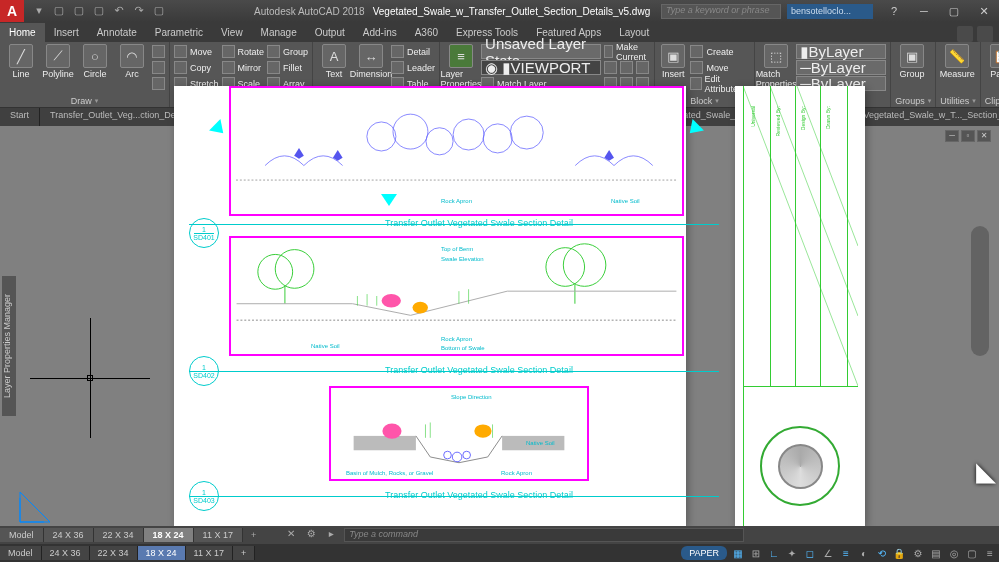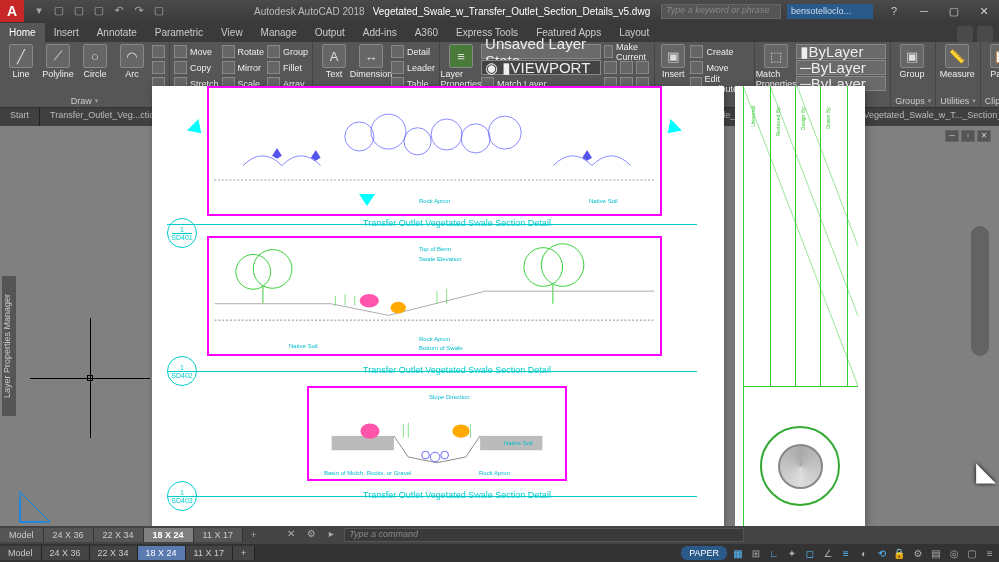--- a/index.html
+++ b/index.html
@@ -39,21 +39,21 @@
 .srow .si { width:13px; height:13px; background:#666; border:1px solid #888; display:inline-block; }
 .lyrcombo { width:120px; height:15px; background:#6a6a6a; border:1px solid #888; font-size:15px; color:#eee; padding:0 3px; display:flex; align-items:center; }
 
 
 .ftabs { height:18px; background:#333; display:flex; font-size:9px; color:#bbb; overflow:hidden; }
 .ftabs .ft { padding:2px 10px; border-right:1px solid #222; background:#404040; white-space:nowrap; }
 
 
 .work { position:absolute; top:126px; left:0; right:0; bottom:36px; background:#808080; }
 .sidetab { position:absolute; left:2px; top:150px; width:14px; height:140px; background:#555; writing-mode:vertical-rl; transform:rotate(180deg); font-size:9px; color:#ccc; text-align:center; padding:4px 0; }
-.paper { position:absolute; left:152px; top:-40px; width:572px; height:440px; background:#fff; box-shadow:2px 2px 8px rgba(0,0,0,.3); }
+.paper { position:absolute; left:174px; top:-40px; width:512px; height:440px; background:#fff; box-shadow:2px 2px 8px rgba(0,0,0,.3); }
 .paper2 { position:absolute; left:735px; top:-40px; width:130px; height:440px; background:#fff; box-shadow:2px 2px 8px rgba(0,0,0,.3); overflow:hidden; }
 
 
 .vp { position:absolute; border:2px solid #f0f; background:#fff; }
 .sectitle { position:absolute; font-size:9px; color:#0cc; text-align:center; }
 .secline { position:absolute; height:1px; background:#0cc; }
 .callout { position:absolute; width:30px; height:30px; border:1px solid #0cc; border-radius:50%; font-size:7px; color:#0cc; display:flex; flex-direction:column; align-items:center; justify-content:center; }
 .callout .n { border-bottom:1px solid #0cc; width:70%; text-align:center; }
 .annot { position:absolute; font-size:6px; color:#0bc; }
 .tri { position:absolute; width:0; height:0; border-left:8px solid transparent; border-right:8px solid transparent; border-top:12px solid #0ff; }

